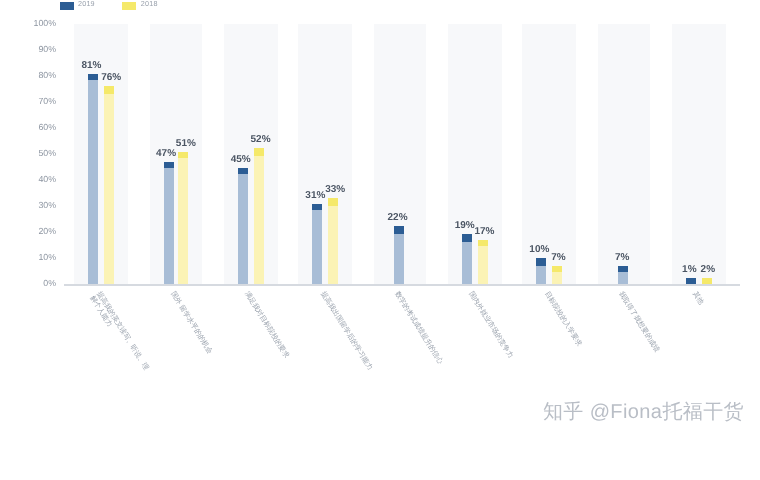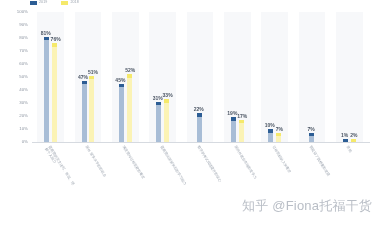--- a/index.html
+++ b/index.html
@@ -189,21 +189,21 @@
     width: 46px;
     text-align: left;
     letter-spacing: 0;
   }
 
   
   .watermark {
     position: absolute;
     right: 8px;
     bottom: 3px;
-    font-size: 13px;
+    font-size: 10px;
     color: #b9bec6;
     line-height: 1;
     letter-spacing: 0.2px;
     z-index: 5;
     white-space: nowrap;
   }
 </style>
 </head>
 <body>
 

